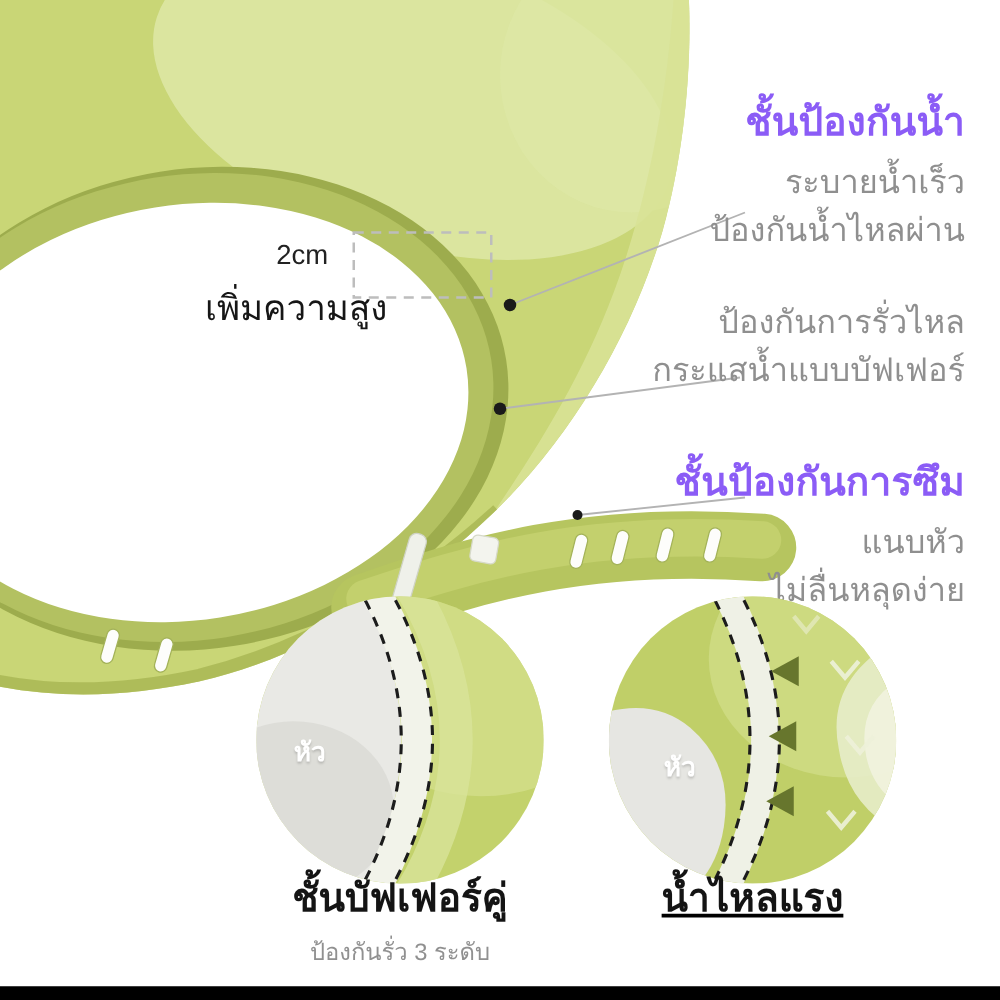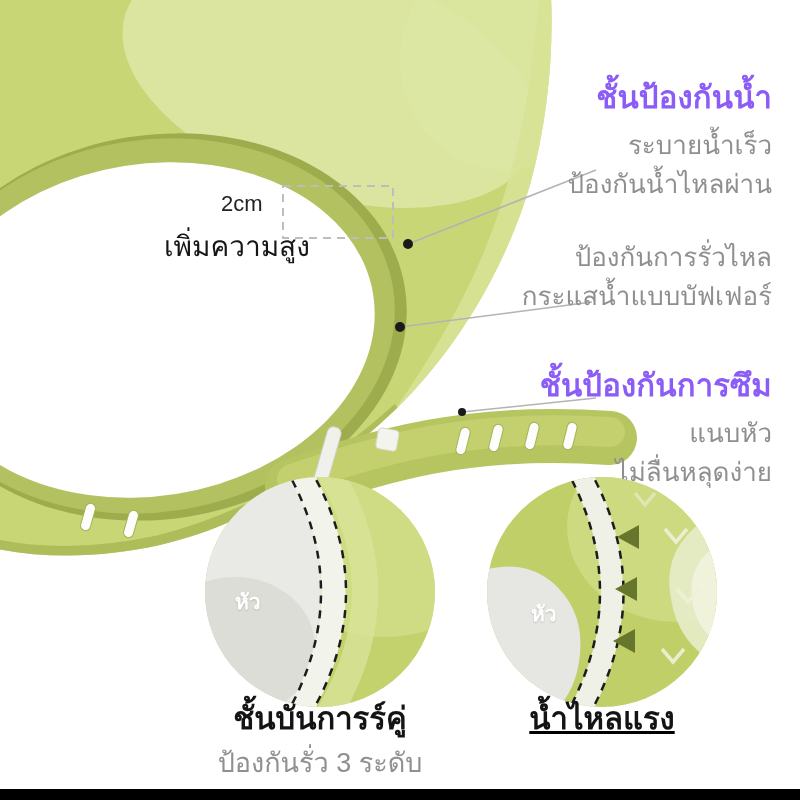--- a/index.html
+++ b/index.html
@@ -36,21 +36,21 @@
     text-shadow:0 1px 2px rgba(0,0,0,0.18);
   }
   .inset-left  .inset-label { left:30px; top:108px; }
   .inset-right .inset-label { left:44px; top:120px; }
 
   
   .caption { position:absolute; width:280px; text-align:center; }
   .cap-left  { left:180px; top:696px; }
   .cap-right { left:462px; top:696px;text-decoration:underline; }
   .caption-title { font-size:31px; font-weight:700; color:#141414; line-height:46px; }
-  .caption-sub   { font-size:27px; color:#909090; line-height:42px; }
+  .caption-sub   { font-size:19px; color:#909090; line-height:42px; }
 
   .bottom-bar { position:absolute; left:0; right:0; bottom:0; height:11px; background:#000; }
 </style>
 </head>
 <body>
 
 <div class="stage">
 
   <svg class="art" viewBox="0 0 800 800" aria-hidden="true">
     <defs>
@@ -154,21 +154,21 @@
         <path d="M 178 52 l 11 13 l 11 -13"></path>
         <path d="M 190 112 l 11 13 l 11 -13"></path>
         <path d="M 175 172 l 11 13 l 11 -13"></path>
         <path d="M 148 16 l 10 12 l 10 -12" opacity="0.6"></path>
       </g>
     </svg>
     <div class="inset-label">หัว</div>
   </div>
 
   <div class="caption cap-left">
-    <div class="caption-title">ชั้นบันการร์คู่</div>
+    <div class="caption-title">ชั้นบัฟเฟอร์คู่</div>
     <div class="caption-sub">ป้องกันรั่ว 3 ระดับ</div>
   </div>
   <div class="caption cap-right">
     <div class="caption-title">น้ำไหลแรง</div>
   </div>
 
   <div class="bottom-bar"></div>
 </div>
 
 </body></html>

